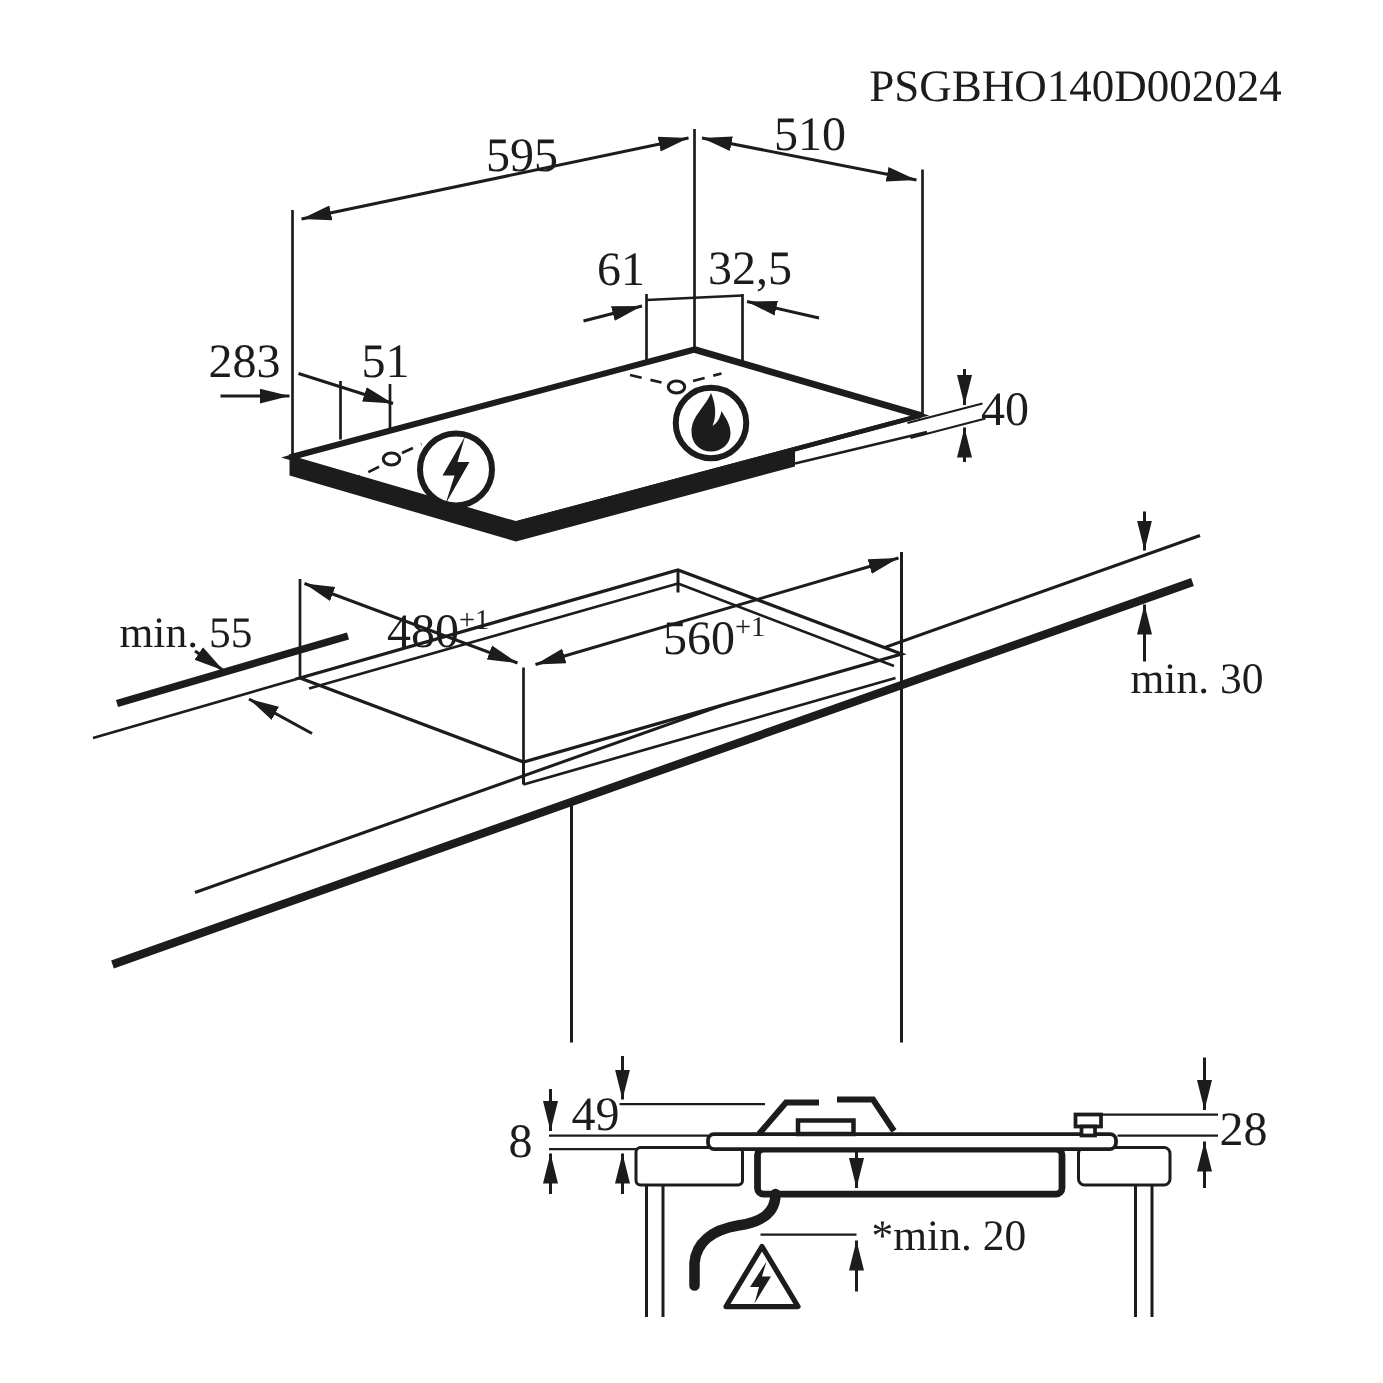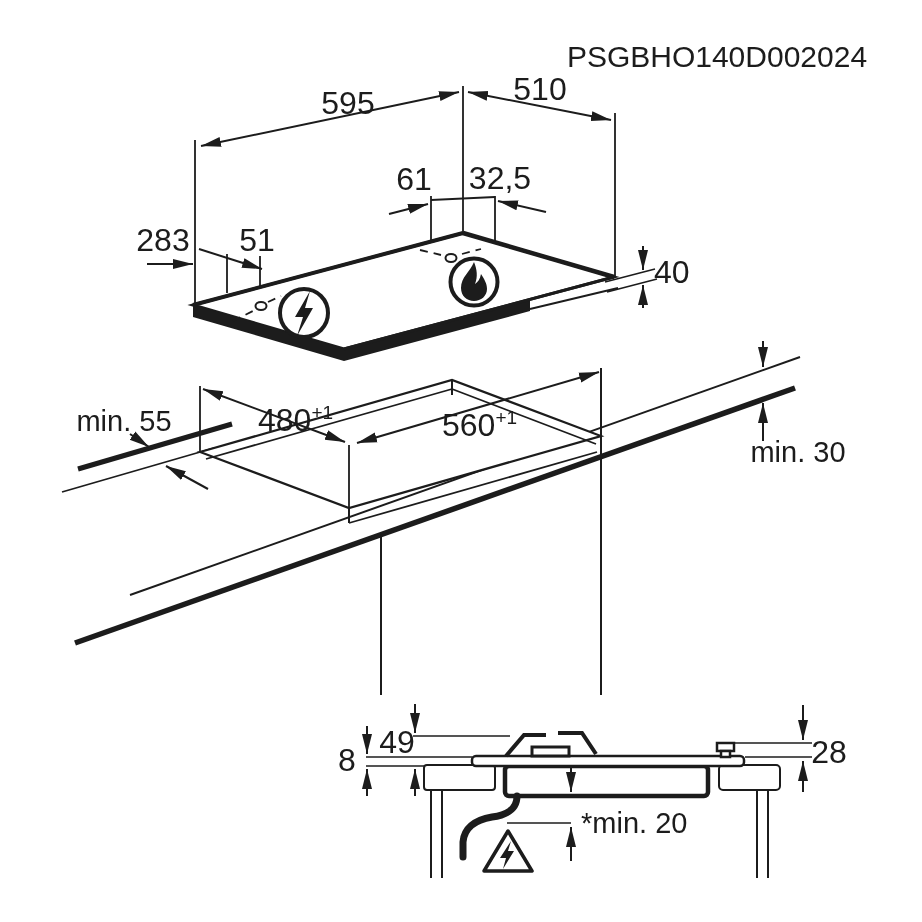--- a/index.html
+++ b/index.html
@@ -1,17 +1,17 @@
 <!DOCTYPE html>
 <html><head>
 <meta charset="utf-8">
 <style>
   html,body{margin:0;padding:0;background:#ffffff;}
   .page{position:relative;width:922px;height:922px;background:#ffffff;overflow:hidden;
-        font-family:Liberation Sans, sans-serif;}
+        font-family:Liberation Serif, serif;}
   svg{position:absolute;left:0;top:0;}
   text{fill:#1c1c1c;}
   .dim{font-size:32px;}
   .dimsmall{font-size:29px;}
   .tol{font-size:19px;}
   .title{font-size:30px;letter-spacing:0px;}
 </style>
 </head>
 <body>
 

